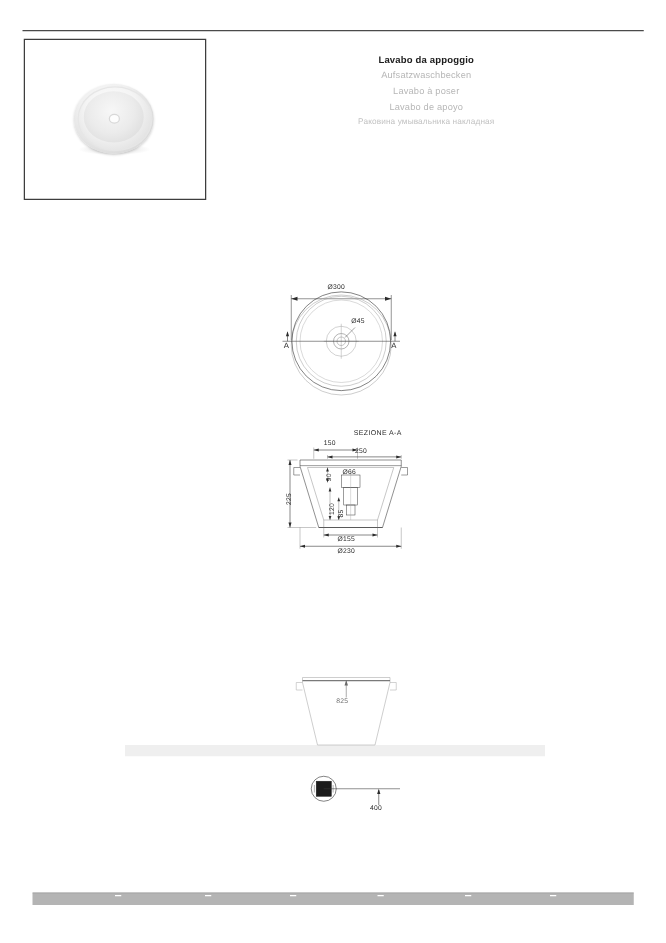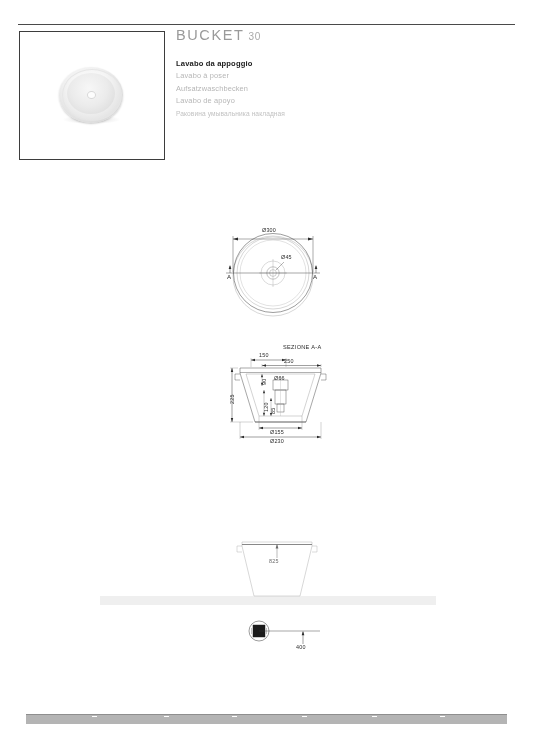--- a/index.html
+++ b/index.html
@@ -29,21 +29,21 @@
     background:#fdfdfd;border:1px solid #d8d8d8;}
   .bp-shadow{position:absolute;left:4px;top:50px;width:57px;height:9px;border-radius:50%;
     background:radial-gradient(ellipse at 50% 50%, rgba(150,150,150,.35) 0%, rgba(255,255,255,0) 72%);}
 
   
   .hdr{position:absolute;left:176px;top:28px;width:330px;}
   .brand{font-size:14.5px;letter-spacing:1.6px;color:#9a9a9a;font-weight:400;line-height:1.1;}
   .brand .sz{font-size:10px;letter-spacing:.8px;margin-left:4px;color:#a8a8a8;}
   .artline{margin-top:5px;font-size:14.5px;color:#1c1c1c;letter-spacing:.1px;line-height:1.15;}
   .desc{margin-top:13px;}
-  .desc div{line-height:1.72;}
+  .desc div{line-height:1.72;text-align:center;}
   .d-it{font-size:7.6px;color:#1c1c1c;font-weight:bold;letter-spacing:.15px;}
   .d-ot{font-size:7.4px;color:#b6b6b6;letter-spacing:.15px;}
   .d-ru{font-size:6.6px;color:#c2c2c2;letter-spacing:.1px;}
 
   
   .dim{position:absolute;font-size:5.4px;color:#2b2b2b;letter-spacing:.2px;white-space:nowrap;
        font-family:"Liberation Sans","DejaVu Sans",sans-serif;}
   .dim.rot{transform:rotate(-90deg);transform-origin:left top;}
   .sec-title{position:absolute;font-size:5.6px;color:#2b2b2b;letter-spacing:.3px;white-space:nowrap;}
   .mk{position:absolute;font-size:6.2px;color:#2b2b2b;}
@@ -73,28 +73,25 @@
         <div class="bp-shadow"></div>
         <div class="bp-ring"></div>
         <div class="bp-ring2"></div>
         <div class="bp-bowl"></div>
         <div class="bp-drain"></div>
       </div>
     </div>
   </div>
 
   <div class="hdr">
-    <div class="brand">
-      <span>BUCKET</span><span class="sz">30</span>
-    </div>
 
     <div class="desc">
       <div class="d-it">Lavabo da appoggio</div>
+      <div class="d-ot">Aufsatzwaschbecken</div>
       <div class="d-ot">Lavabo à poser</div>
-      <div class="d-ot">Aufsatzwaschbecken</div>
       <div class="d-ot">Lavabo de apoyo</div>
       <div class="d-ru">Раковина умывальника накладная</div>
     </div>
   </div>
 
   <div class="dwg" style="left:218px;top:228px;">
     <svg width="120" height="80" viewBox="0 0 120 80">
       <g fill="none" stroke="#2b2b2b" stroke-width="0.4">
 
         <line x1="15" y1="8" x2="15" y2="44"></line>

